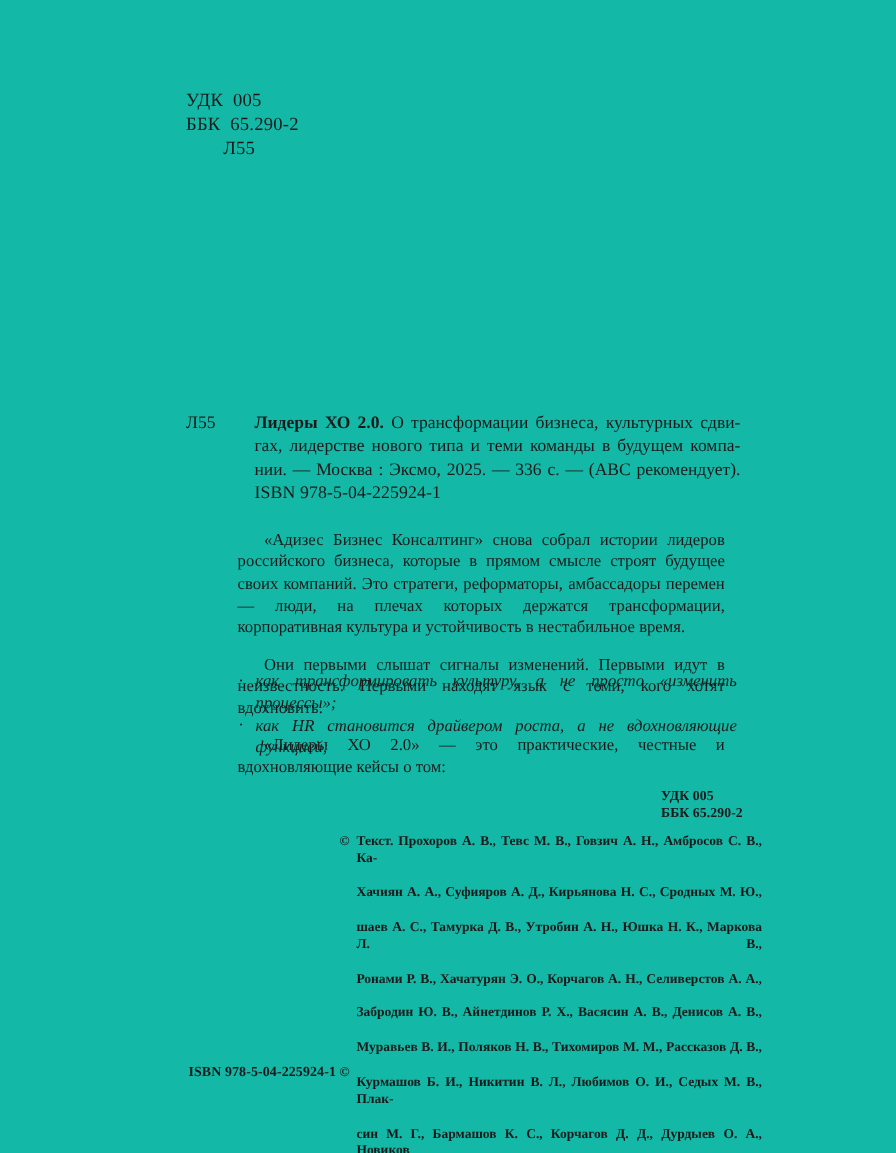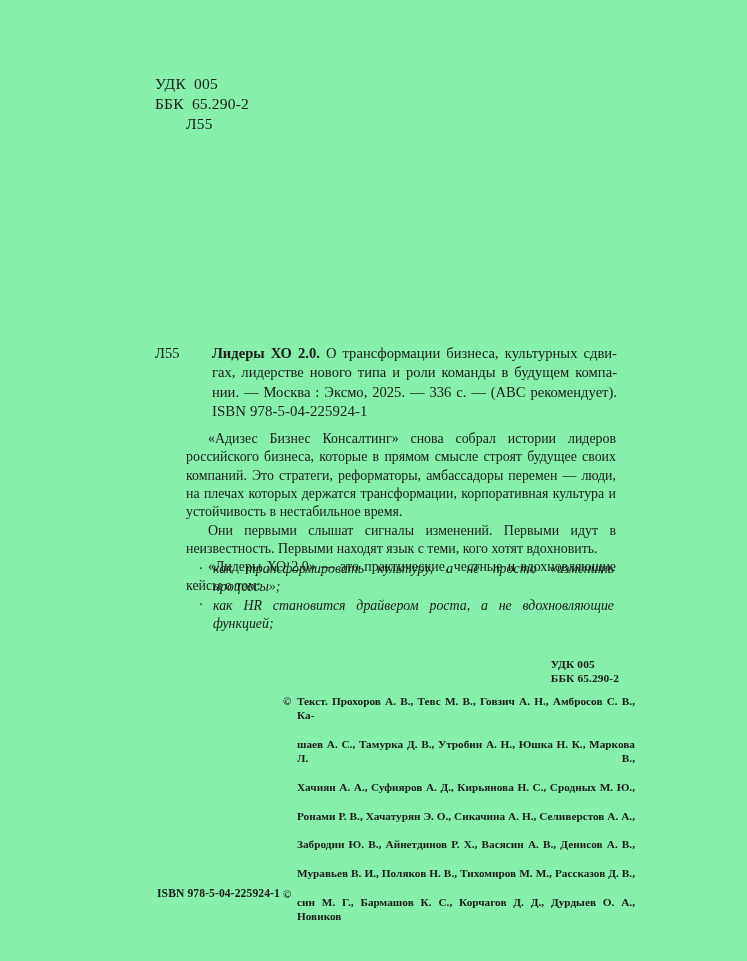--- a/index.html
+++ b/index.html
@@ -11,21 +11,21 @@
     width: 747px;
     height: 961px;
     position: relative;
     font-family: "Liberation Serif", "DejaVu Serif", serif;
     color: #1a1a1a;
     overflow: hidden;
   }
   .page {
     position: absolute;
     inset: 0;
-    background: #86efac;
+    background: #14b8a6;
   }
 
   
   .udk-top {
     position: absolute;
     left: 155px;
     top: 74px;
     font-size: 15.5px;
     line-height: 20px;
     letter-spacing: 0.2px;
@@ -69,21 +69,21 @@
   }
 
   
   .annotation {
     position: absolute;
     left: 186px;
     top: 430px;
     width: 430px;
   }
   .annotation p {
-    margin: 0;
+    margin: 12px;
     font-size: 13.9px;
     line-height: 18.35px;
     text-align: justify;
     text-indent: 22px;
     hyphens: manual;
   }
   .annotation p:last-of-type { text-indent: 22px; }
 
   
   .bullets {
@@ -182,21 +182,21 @@
 
   <div class="udk-top">
     <div class="ln">УДК  005</div>
     <div class="ln">ББК  65.290-2</div>
     <div class="ln indent">Л55</div>
   </div>
 
   <div class="entry">
     <span class="entry-code">Л55</span>
     <div class="entry-body">
-      <b>Лидеры ХО 2.0.</b><span> О трансформации бизнеса, культурных сдви-</span><span>гах, лидерстве нового типа и роли команды в будущем компа-</span><span>нии. — Москва : Эксмо, 2025. — 336 с. — (ABC рекомендует).</span>
+      <b>Лидеры ХО 2.0.</b><span> О трансформации бизнеса, культурных сдви-</span><span>гах, лидерстве нового типа и теми команды в будущем компа-</span><span>нии. — Москва : Эксмо, 2025. — 336 с. — (ABC рекомендует).</span>
     </div>
   </div>
 
   <div class="isbn-main">ISBN 978-5-04-225924-1</div>
 
   <div class="annotation">
     <p>«Адизес Бизнес Консалтинг» снова собрал истории лидеров российского бизнеса, которые в прямом смысле строят будущее своих компаний. Это стратеги, реформаторы, амбассадоры перемен — люди, на плечах которых держатся трансформации, корпоративная культура и устойчивость в нестабильное время.</p>
     <p>Они первыми слышат сигналы изменений. Первыми идут в неизвестность. Первыми находят язык с теми, кого хотят вдохновить.</p>
     <p>«Лидеры ХО 2.0» — это практические, честные и вдохновляющие кейсы о том:</p>
   </div>
@@ -211,25 +211,26 @@
   </ul>
 
   <div class="udk-bottom">
     <div>УДК 005</div>
     <div>ББК 65.290-2</div>
   </div>
 
   <div class="copyright">
     <span class="marker">©</span>
     <span class="cline">Текст. Прохоров А. В., Тевс М. В., Говзич А. Н., Амбросов С. В., Ка-</span>
+    <span class="cline">Хачиян А. А., Суфияров А. Д., Кирьянова Н. С., Сродных М. Ю.,</span>
     <span class="cline">шаев А. С., Тамурка Д. В., Утробин А. Н., Юшка Н. К., Маркова Л. В.,</span>
-    <span class="cline">Хачиян А. А., Суфияров А. Д., Кирьянова Н. С., Сродных М. Ю.,</span>
-    <span class="cline">Ронами Р. В., Хачатурян Э. О., Сикачина А. Н., Селиверстов А. А.,</span>
+    <span class="cline">Ронами Р. В., Хачатурян Э. О., Корчагов А. Н., Селиверстов А. А.,</span>
     <span class="cline">Забродин Ю. В., Айнетдинов Р. Х., Васясин А. В., Денисов А. В.,</span>
     <span class="cline">Муравьев В. И., Поляков Н. В., Тихомиров М. М., Рассказов Д. В.,</span>
+    <span class="cline">Курмашов Б. И., Никитин В. Л., Любимов О. И., Седых М. В., Плак-</span>
     <span class="cline">син М. Г., Бармашов К. С., Корчагов Д. Д., Дурдыев О. А., Новиков</span>
 
   </div>
 
   <div class="copyright-design">
     <span class="marker">©</span>
   </div>
 
   <div class="isbn-bottom">ISBN 978-5-04-225924-1</div>
 

